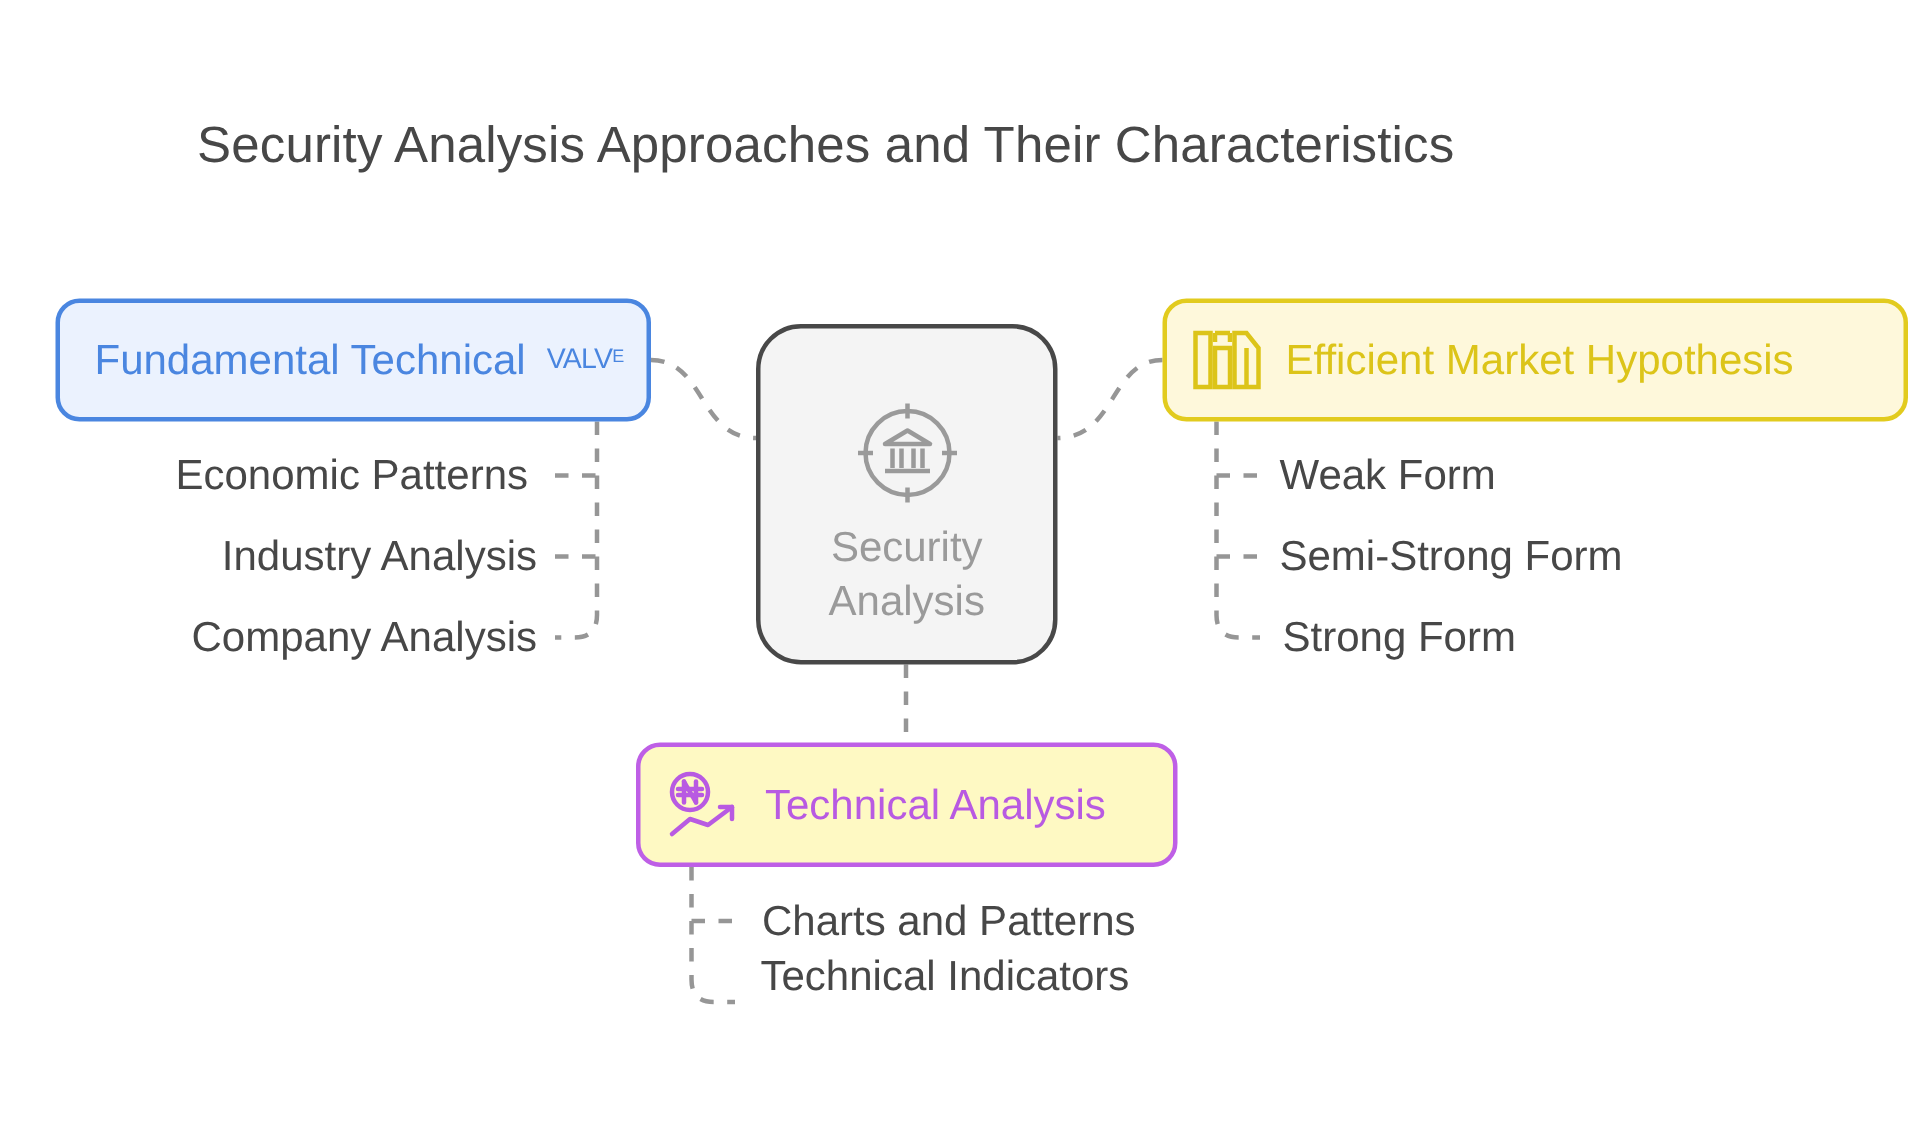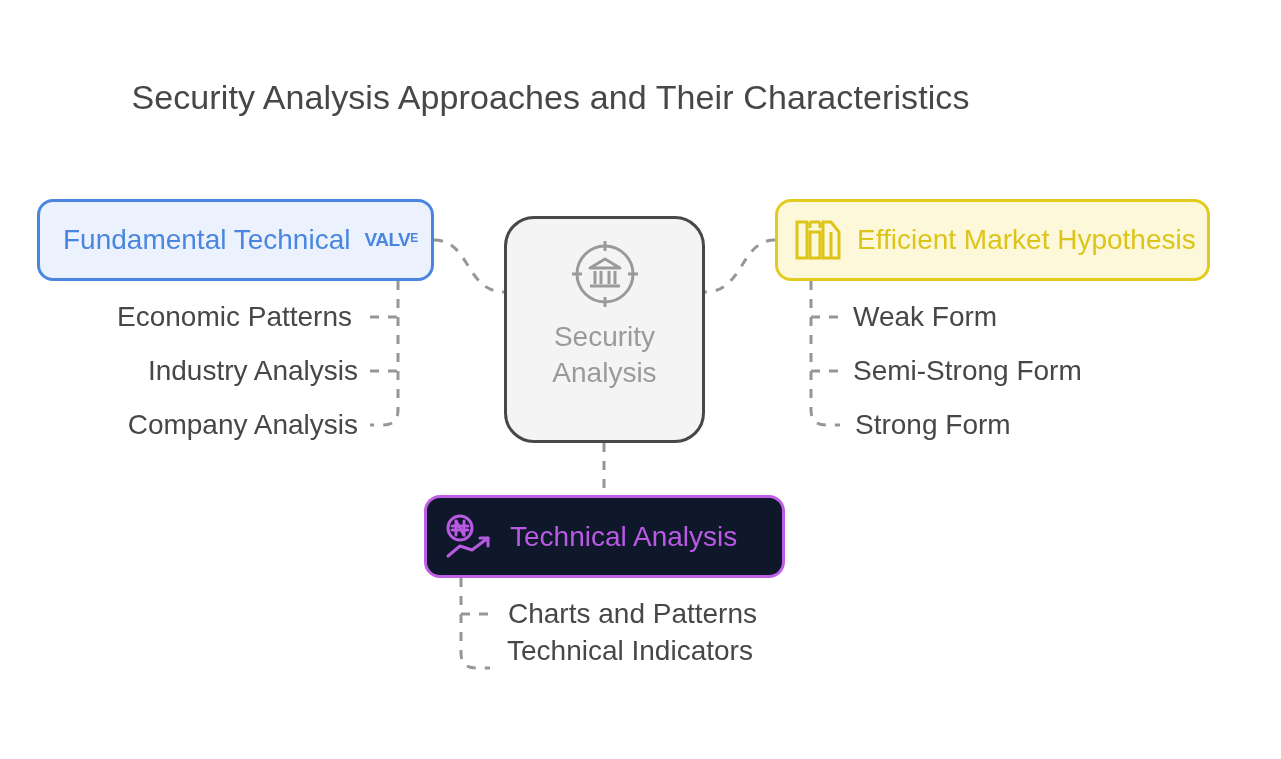--- a/index.html
+++ b/index.html
@@ -45,60 +45,60 @@
     .node-fundamental {
       left: 37px; top: 199px; width: 397px; height: 82px;
       background: #ebf2fe;
       border: 3px solid #4a86e0;
       color: #4a86e0;
       padding-left: 23px;
     }
     .node-fundamental .icon {
       margin-left: 14px;
       font-size: 19px;
-      font-weight: bold;
+      font-weight: normal;
       letter-spacing: -0.5px;
       color: #4a86e0;
       font-family: "Liberation Sans", sans-serif;
     }
     .node-fundamental .icon sup {
       font-size: 12px;
       vertical-align: 4px;
     }
     .node-efficient {
-      left: 775px; top: 199px; width: 435px; height: 82px;
+      left: 775px; top: 199px; width: 497px; height: 82px;
       background: #fef8db;
       border: 3px solid #e2cb1e;
       color: #dcc419;
       padding-left: 17px;
     }
     .node-efficient .icon {
       width: 46px; height: 40px;
       margin-right: 16px;
     }
     .node-technical {
       left: 424px; top: 495px; width: 361px; height: 83px;
-      background: #0f172a;
+      background: #fef9c3;
       border: 3px solid #be5fe6;
       color: #b85ae2;
       padding-left: 17px;
     }
     .node-technical .icon {
       width: 48px; height: 46px;
       margin-right: 18px;
     }
     .node-center {
       left: 504px; top: 216px; width: 201px; height: 227px;
       background: #f4f4f4;
       border: 3px solid #484848;
       border-radius: 30px;
       flex-direction: column;
       justify-content: flex-start;
       align-items: center;
-      padding-top: 20px;
+      padding-top: 48px;
     }
     .node-center .icon {
       width: 70px; height: 70px;
     }
     .node-center .node-label {
       margin-top: 10px;
       color: #9a9a9a;
       text-align: center;
       line-height: 36px;
       font-size: 28px;

